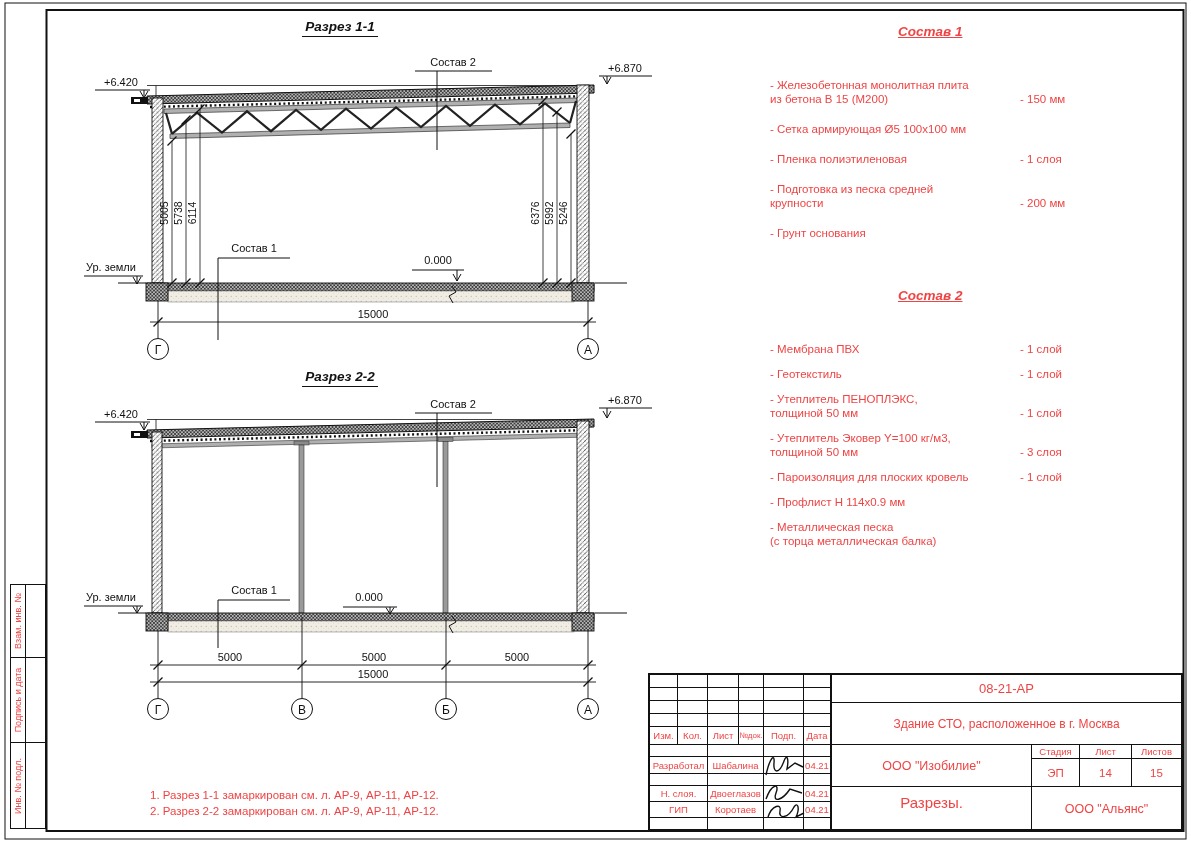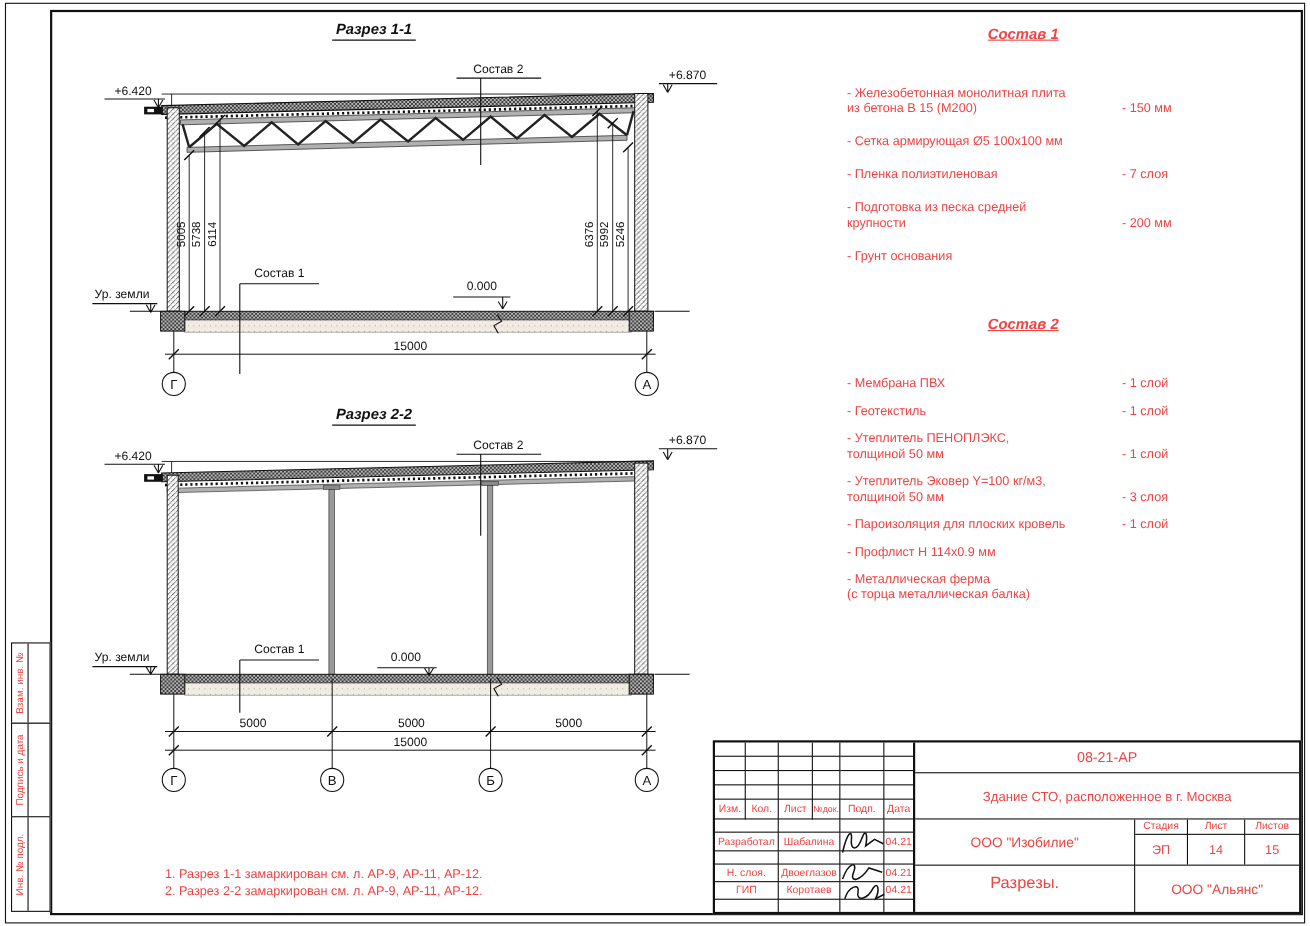--- a/index.html
+++ b/index.html
@@ -265,21 +265,21 @@
         <div class="comp-name">- Железобетонная  монолитная плита
 из бетона В 15 (М200)</div>
         <div class="comp-val">- 150 мм</div>
       </div>
       <div class="comp-item">
         <div class="comp-name">- Сетка армирующая Ø5 100x100 мм</div>
         <div class="comp-val"></div>
       </div>
       <div class="comp-item">
         <div class="comp-name">- Пленка полиэтиленовая</div>
-        <div class="comp-val">-  7 слоя</div>
+        <div class="comp-val">-  1 слоя</div>
       </div>
       <div class="comp-item">
         <div class="comp-name">- Подготовка из песка средней
 крупности</div>
         <div class="comp-val">- 200 мм</div>
       </div>
       <div class="comp-item">
         <div class="comp-name">- Грунт основания</div>
         <div class="comp-val"></div>
       </div>
@@ -309,21 +309,21 @@
       </div>
       <div class="comp-item">
         <div class="comp-name">- Пароизоляция для плоских кровель</div>
         <div class="comp-val">- 1 слой</div>
       </div>
       <div class="comp-item">
         <div class="comp-name">- Профлист Н 114x0.9 мм</div>
         <div class="comp-val"></div>
       </div>
       <div class="comp-item">
-        <div class="comp-name">- Металлическая ферма
+        <div class="comp-name">- Металлическая песка
 (с торца металлическая балка)</div>
         <div class="comp-val"></div>
       </div>
     </div>
   </div>
 
   <div class="notes">
     <div>1. Разрез 1-1 замаркирован см. л. АР-9, АР-11, АР-12.</div>
     <div>2. Разрез 2-2 замаркирован см. л. АР-9, АР-11, АР-12.</div>
   </div>

